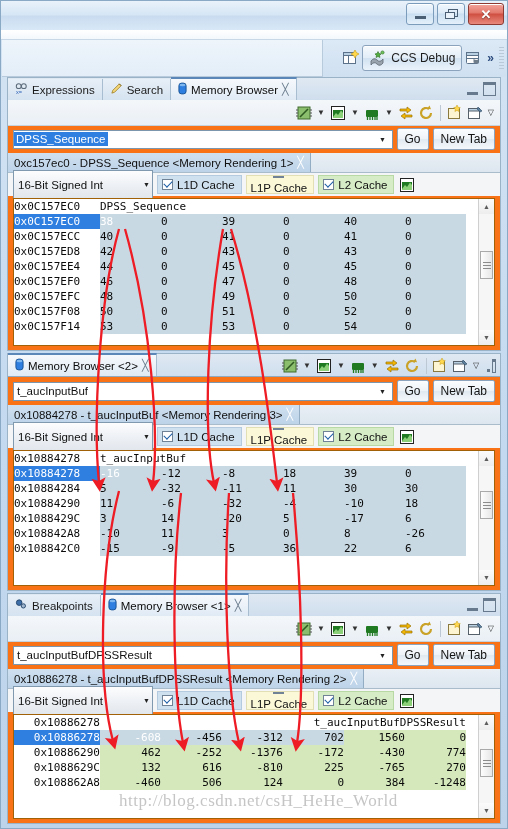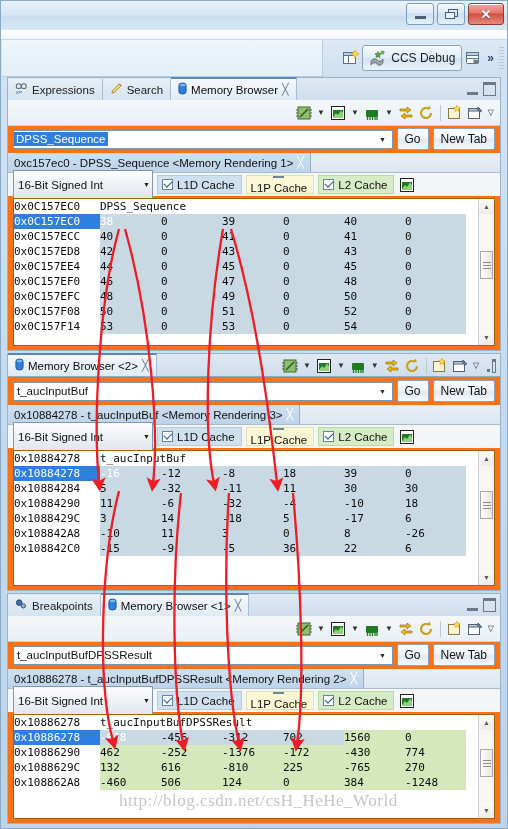--- a/index.html
+++ b/index.html
@@ -656,21 +656,21 @@
                 <td class="cell">-6</td>
                 <td class="cell">-32</td>
                 <td class="cell">-4</td>
                 <td class="cell">-10</td>
                 <td class="cell">18</td>
               </tr>
               <tr class="bg-blue">
                 <td class="addr">0x1088429C</td>
                 <td class="cell">3</td>
                 <td class="cell">14</td>
-                <td class="cell">-18</td>
+                <td class="cell">-20</td>
                 <td class="cell">5</td>
                 <td class="cell">-17</td>
                 <td class="cell">6</td>
               </tr>
               <tr class="bg-blue">
                 <td class="addr">0x108842A8</td>
                 <td class="cell">-10</td>
                 <td class="cell">11</td>
                 <td class="cell">3</td>
                 <td class="cell">0</td>
@@ -692,21 +692,21 @@
             <div class="arrow top">▲</div>
             <div class="thumb" style="top:40px;">
                 <span class="grip"></span>
               </div>
             <div class="arrow bot">▼</div>
           </div>
         </div>
       </div>
     </div>
 
-    <div class="view" style="top:592px;height:231px;">
+    <div class="view" style="top:592px;height:231px;text-align:right;">
       <div class="view-inner">
         <div class="tabrow">
           <div class="tab">
             <span>
               <svg width="13" height="13" viewBox="0 0 14 14">
                 <circle cx="4.5" cy="5" r="3" fill="#3f6fa8" stroke="#24456b"></circle>
                 <circle cx="9" cy="8.5" r="2.3" fill="#9fb6ce" stroke="#24456b"></circle>
               </svg>
             </span>
             <span>Breakpoints</span>

